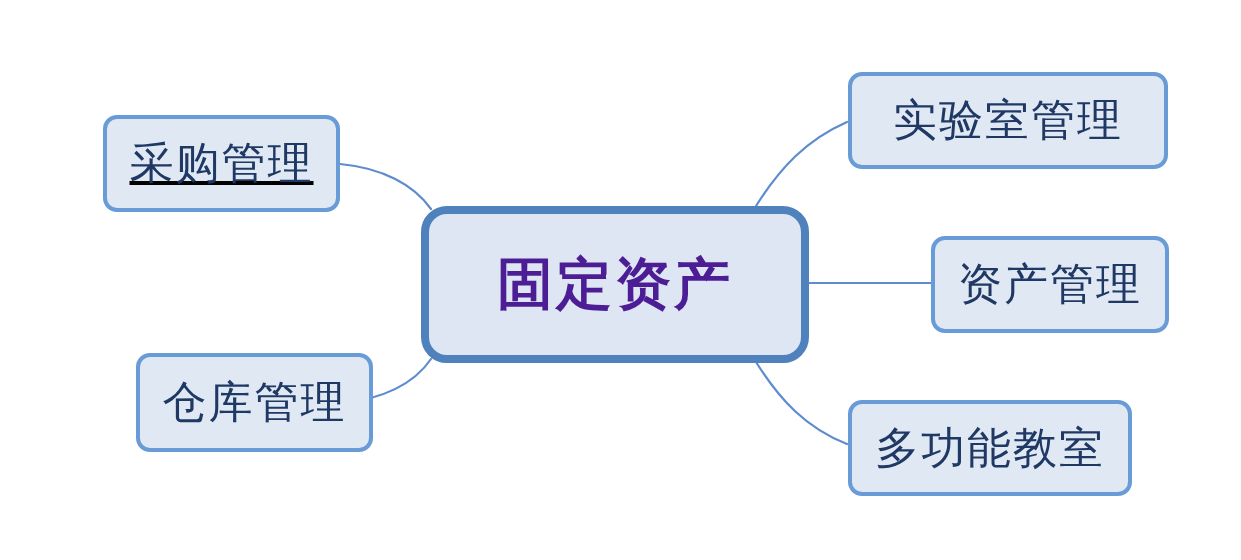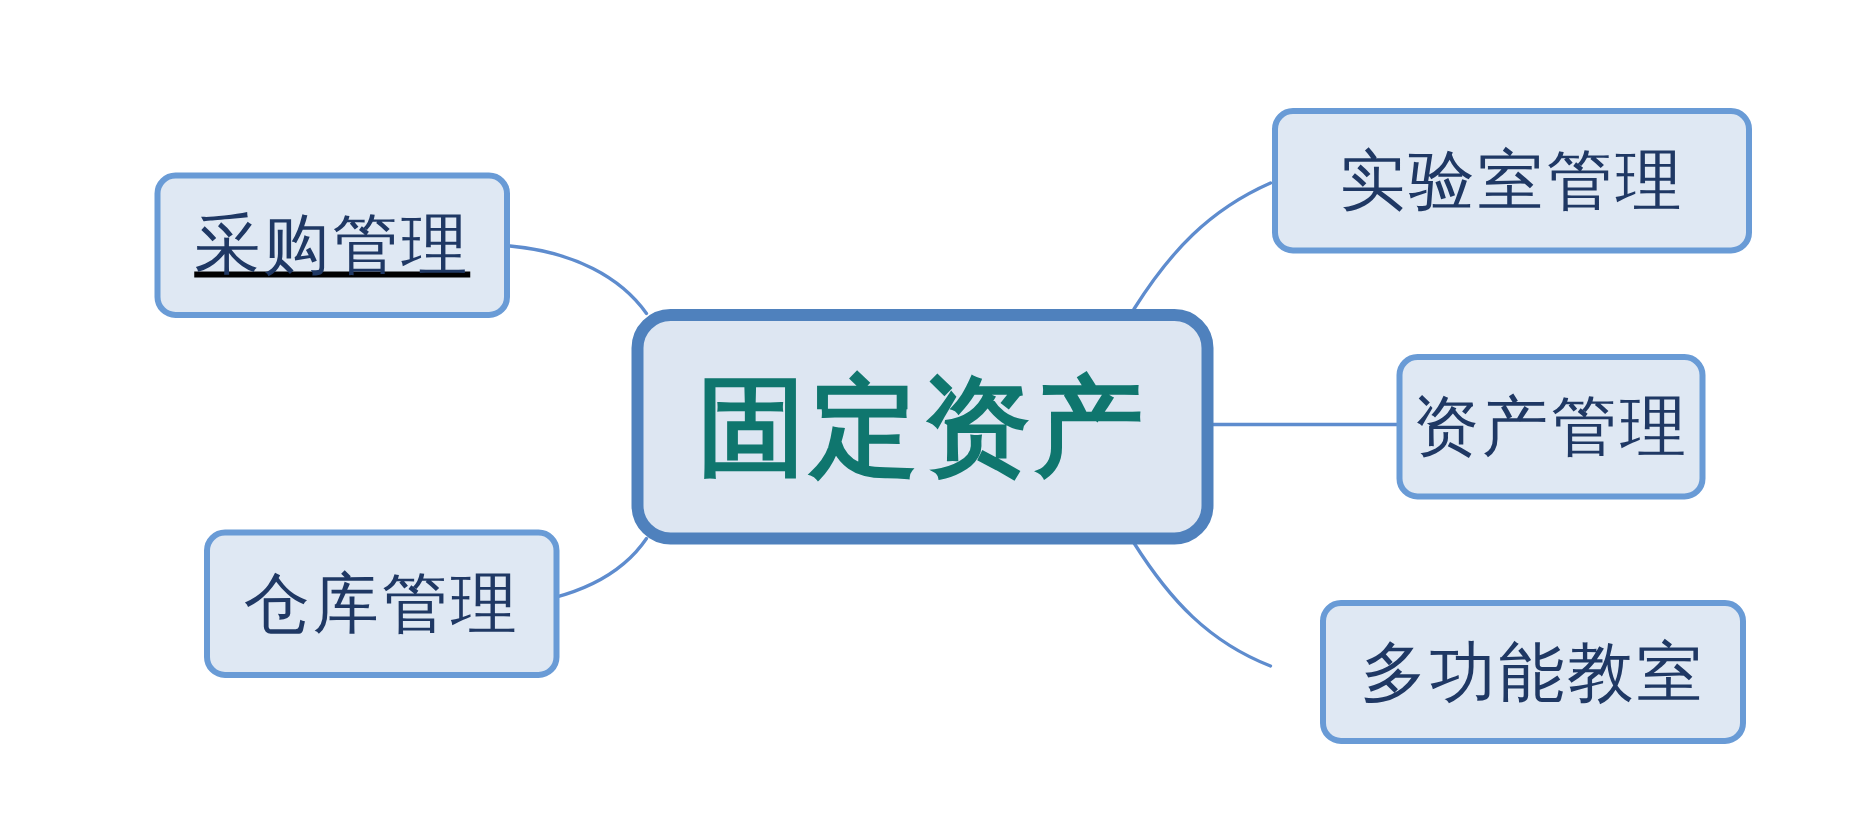--- a/index.html
+++ b/index.html
@@ -37,41 +37,41 @@
     cursor: default;
     white-space: nowrap;
   }
   .node.root {
     left: 421px; top: 206px;
     width: 388px; height: 157px;
     border: 8px solid #4f81bd;
     border-radius: 26px;
   }
   .node.root .label {
-    font-size: 72px;
+    font-size: 56px;
     font-weight: bold;
     letter-spacing: 3px;
-    color: #0f766e;
+    color: #4c1d95;
   }
   .node.branch {
     border: 4px solid #699bd6;
     border-radius: 14px;
     background: #dfe8f3;
   }
   .node.branch .label {
     font-size: 44px;
     font-weight: 400;
     letter-spacing: 2px;
     color: #1f3864;
   }
   .node.purchase  { left: 103px; top: 115px; width: 237px; height: 97px; text-decoration: underline; }
   .node.warehouse { left: 103px; top: 353px; width: 237px; height: 99px; margin-left: 33px; }
   .node.lab       { left: 848px; top:  72px; width: 320px; height: 97px; }
-  .node.asset     { left: 931px; top: 236px; width: 206px; height: 97px; }
-  .node.classroom { left: 848px; top: 400px; width: 284px; height: 96px; margin-left: 32px; }
+  .node.asset     { left: 931px; top: 236px; width: 238px; height: 97px; }
+  .node.classroom { left: 848px; top: 400px; width: 284px; height: 96px; }
 </style>
 </head>
 <body>
 
 <div class="canvas">
 
   <svg class="connectors" viewBox="0 0 1241 560" aria-hidden="true">
     <path d="M 340 164 C 383 168, 414 185, 431 209"></path>
     <path d="M 339 404 C 383 399, 414 384, 431 359"></path>
     <path d="M 756 206 C 780 168, 806 140, 847 122"></path>

